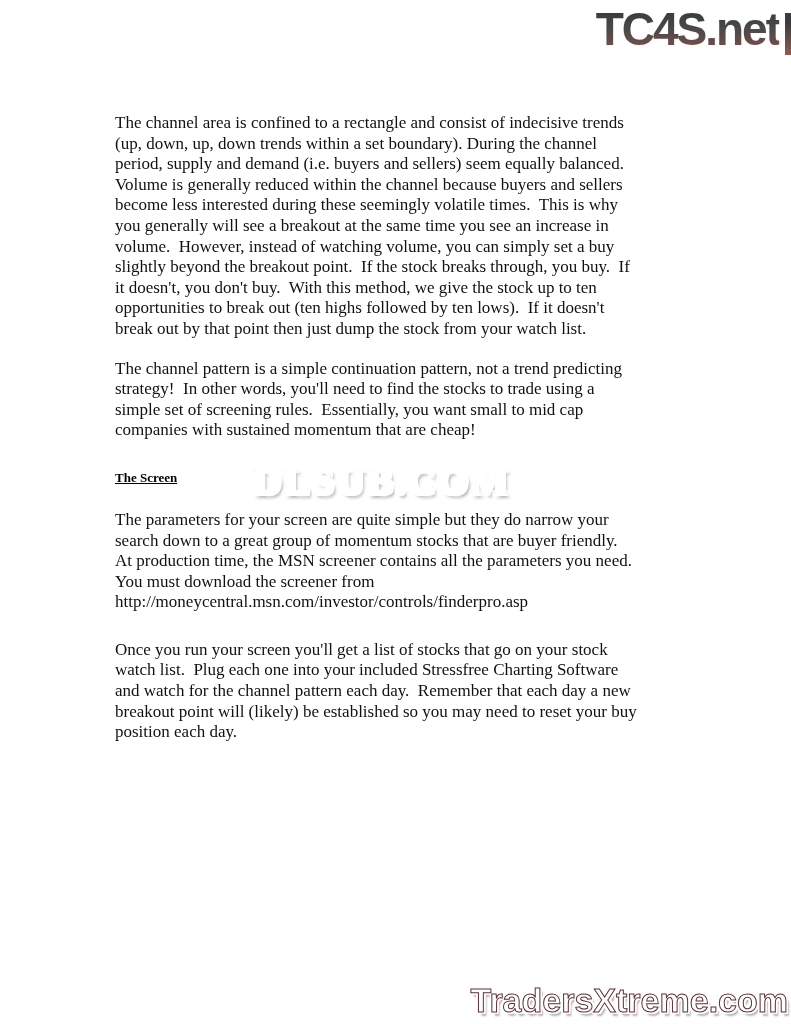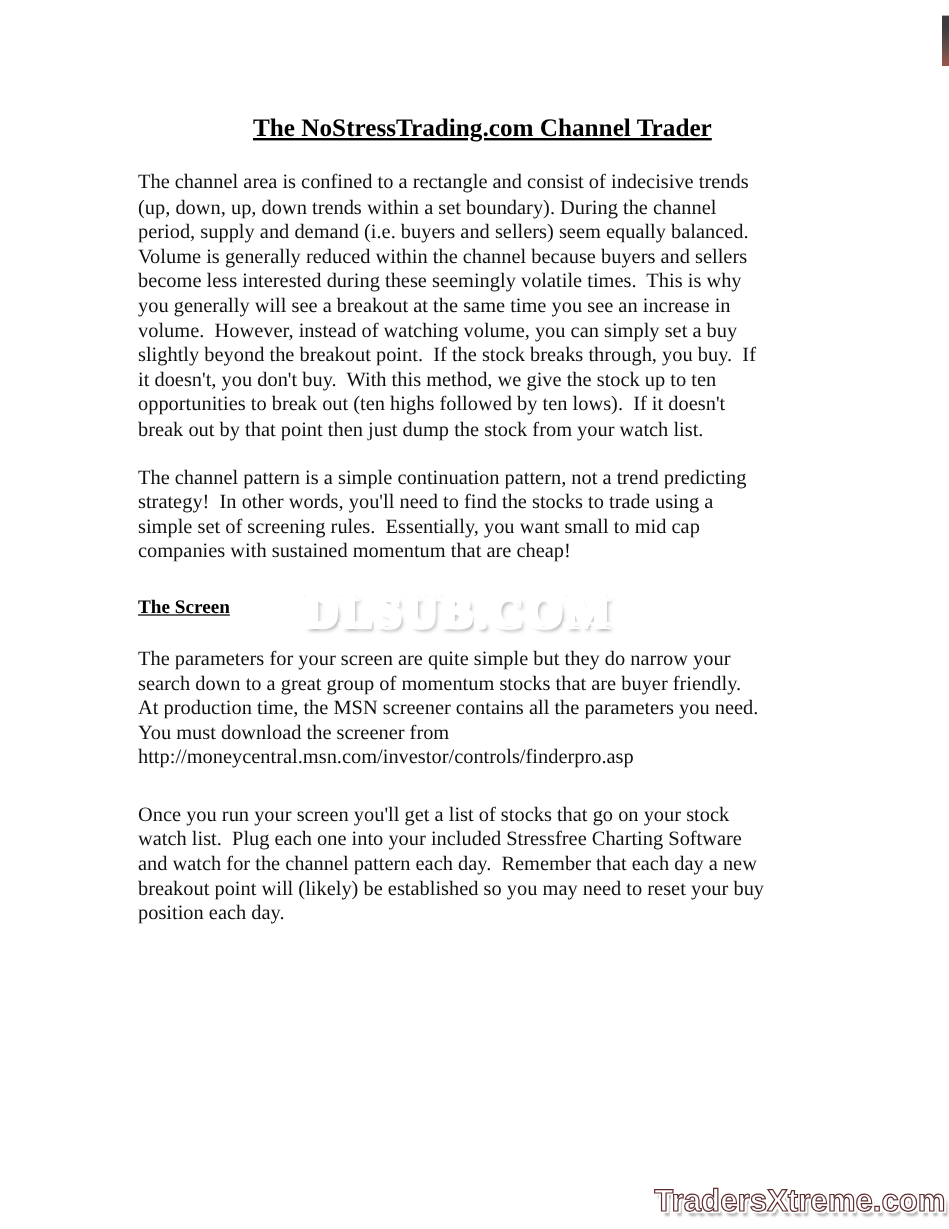--- a/index.html
+++ b/index.html
@@ -57,21 +57,21 @@
   .thats{margin-top:16px;}
 
   
   .screen-row{
     position:relative;
     margin-top:20px;
     height:46px;
   }
   .screen-heading{
     position:absolute;left:0;top:6px;
-    font-size:16px;line-height:21px;
+    font-size:13px;line-height:21px;
     font-weight:bold;
     text-decoration:underline;
     color:#000;
   }
   .dlsub{
     position:absolute;left:138px;top:-3px;
     font-family:"Liberation Serif", serif;
     font-weight:900;
     font-size:38px;line-height:46px;
     letter-spacing:2px;
@@ -95,44 +95,44 @@
     font-size:17px;line-height:20.6px;
     color:#111;
   }
   .rules li{margin:0;padding-left:4px;}
 
   
   .traders{
     position:absolute;right:3px;bottom:6px;
     font-family:"Liberation Sans", sans-serif;
     font-weight:bold;
-    font-size:26px;line-height:36px;
+    font-size:34px;line-height:36px;
     letter-spacing:0px;
     background:linear-gradient(to bottom,#dd8a8e 10%,#cf6a6f 45%,#b44b51 90%);
     -webkit-background-clip:text;background-clip:text;
     color:transparent;
     -webkit-text-stroke:1px #5d2e30;
     text-shadow:
       -2px -2px 0 #ffffff, 2px -2px 0 #ffffff,
       -2px  2px 0 #ffffff, 2px  2px 0 #ffffff,
       -2px  0   0 #ffffff, 2px  0   0 #ffffff,
        0   -2px 0 #ffffff, 0    2px 0 #ffffff,
        3px  4px 2px rgba(130,130,130,0.6);
   }
 </style>
 </head>
 <body>
 
 <div class="page">
 
+  <div class="tc4s">TC4S.net</div>
   <div class="edge-bar"></div>
 
   <div class="content">
 
-    <h1 class="doc-title">The NoStressTrading.com Channel Trader</h1>
 
     <p class="para p2">The channel area is confined to a rectangle and consist of indecisive trends
 (up, down, up, down trends within a set boundary). During the channel
 period, supply and demand (i.e. buyers and sellers) seem equally balanced.
 Volume is generally reduced within the channel because buyers and sellers
 become less interested during these seemingly volatile times.  This is why
 you generally will see a breakout at the same time you see an increase in
 volume.  However, instead of watching volume, you can simply set a buy
 slightly beyond the breakout point.  If the stock breaks through, you buy.  If
 it doesn't, you don't buy.  With this method, we give the stock up to ten

